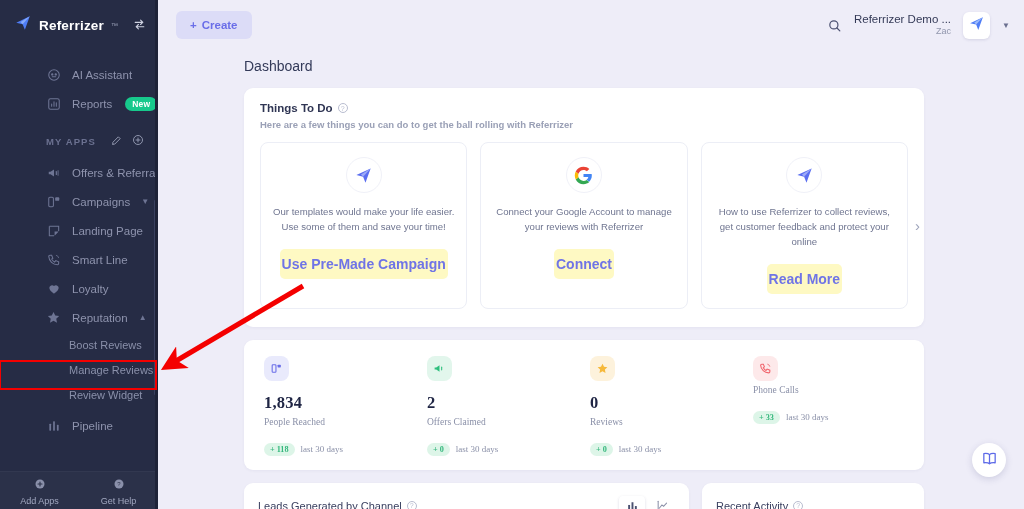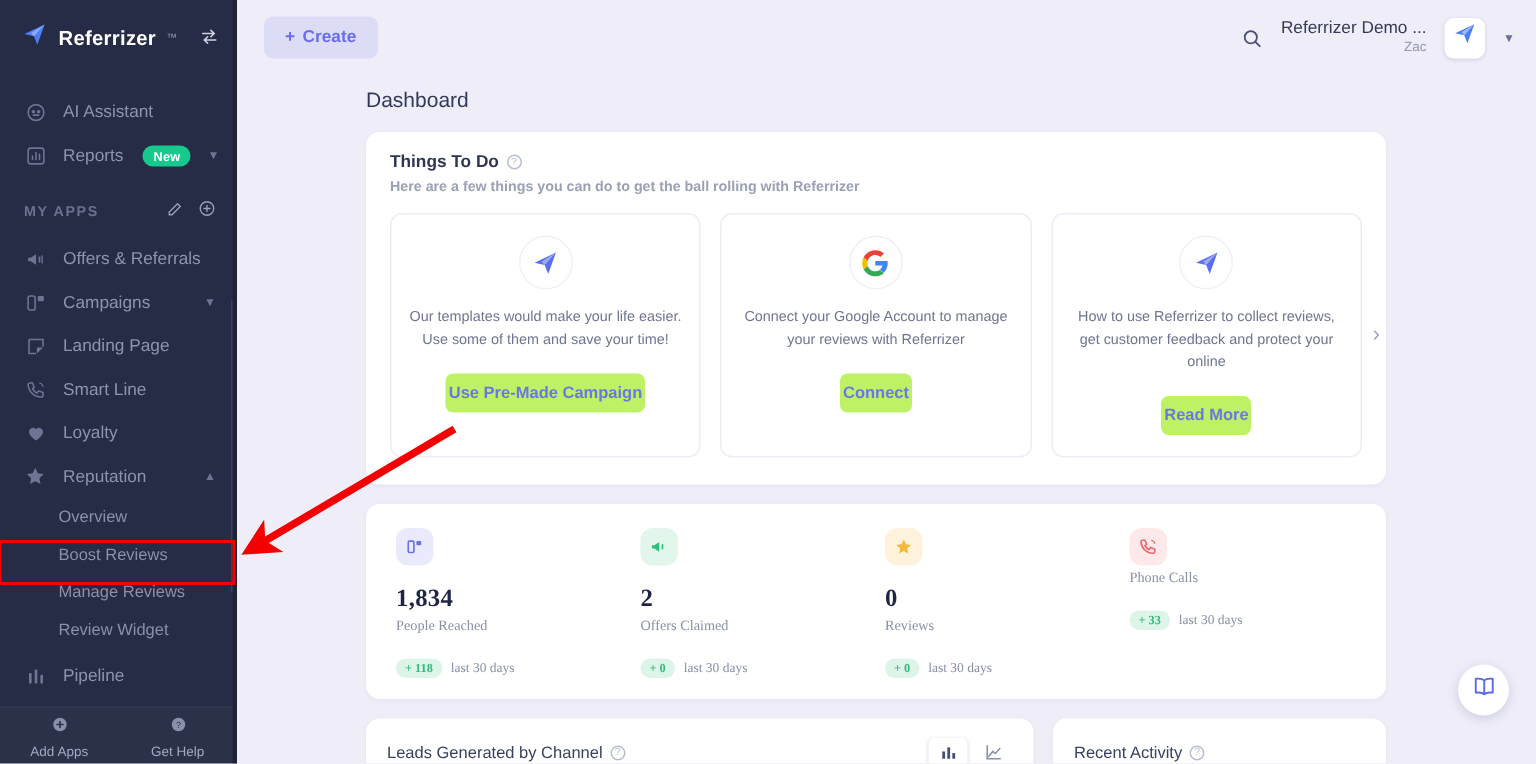--- a/index.html
+++ b/index.html
@@ -21,21 +21,21 @@
   .sb-brand {
     height: 50px; display: flex; align-items: center;
     padding: 0 12px 0 14px; gap: 7px;
   }
   .sb-brand-name {
     color: #ffffff; font-size: 13.5px; font-weight: bold; letter-spacing: .2px;
   }
   .sb-tm { color:#9aa0b8; font-size:7px; vertical-align: super; }
   .sb-swap { margin-left: auto; color: #cfd3e2; font-size: 12px; line-height: 1; }
 
-  .sb-scroll { flex: 1; overflow: hidden; padding-top: 10px; position: relative; }
+  .sb-scroll { flex: 1; overflow: hidden; padding-top: 10px; position: relative; padding-left: 30px; }
   .sb-item {
     height: 29px; display: flex; align-items: center;
     padding-left: 16px; gap: 11px; cursor: pointer;
   }
   .sb-item .ico { width: 15px; height: 15px; display:inline-flex; align-items:center; justify-content:center; color:#6e7594; flex:0 0 15px;}
   .sb-item .lbl { color: #8e93ad; font-size: 11.5px; white-space: nowrap; }
   .sb-caret { margin-left:auto; margin-right: 14px; color:#6e7594; font-size: 8px; }
   .badge-new {
     background:#17c98c; color:#fff; font-size:8.5px; font-weight:bold;
     border-radius:9px; padding:2px 7px; margin-left:2px; letter-spacing:.2px;
@@ -105,22 +105,22 @@
   }
   .tile-ic {
     width:36px;height:36px;border-radius:50%; border:1px solid #f0f1f8;
     display:flex;align-items:center;justify-content:center; background:#fff;
   }
   .tile-txt {
     font-size:9.6px; color:#6f7590; text-align:center; line-height:1.55;
     margin-top:12px; min-height:30px;
   }
   .tile-btn {
-    margin-top:14px; background:#bef264; color:#6f74e6; border:none;
-    border-radius:5px; font-size:11px; font-weight:bold; padding:7px 2px; cursor:pointer;
+    margin-top:14px; background:#fef9c3; color:#6f74e6; border:none;
+    border-radius:5px; font-size:14px; font-weight:bold; padding:7px 2px; cursor:pointer;
     white-space:nowrap;
   }
   .carousel-next {
     position:absolute; right:-12px; top:50%; transform:translateY(-50%);
     color:#9ea4bb; font-size:15px; cursor:pointer; z-index:3;
   }
 
   
   .stats { margin-top:13px; display:flex; padding: 16px 14px 14px; }
   .stat { flex:1; padding-left: 6px; font-family: Liberation Serif, serif; }
@@ -281,23 +281,20 @@
       <div class="sb-item">
         <span class="ico">
           <svg width="15" height="15" viewBox="0 0 24 24" fill="#6e7594">
               <path d="m12 3 2.8 5.9 6.2.8-4.6 4.3 1.2 6.2L12 17.3 6.4 20.2l1.2-6.2L3 9.7l6.2-.8L12 3Z"></path>
             </svg>
         </span>
         <span class="lbl">Reputation</span>
         <span class="sb-caret">▲</span>
       </div>
 
-      <div class="sb-sub">
-        <span class="lbl">Overview</span>
-      </div>
       <div class="sb-sub">
         <span class="lbl">Boost Reviews</span>
       </div>
       <div class="sb-sub">
         <span class="lbl">Manage Reviews</span>
       </div>
       <div class="sb-sub">
         <span class="lbl">Review Widget</span>
       </div>
 

